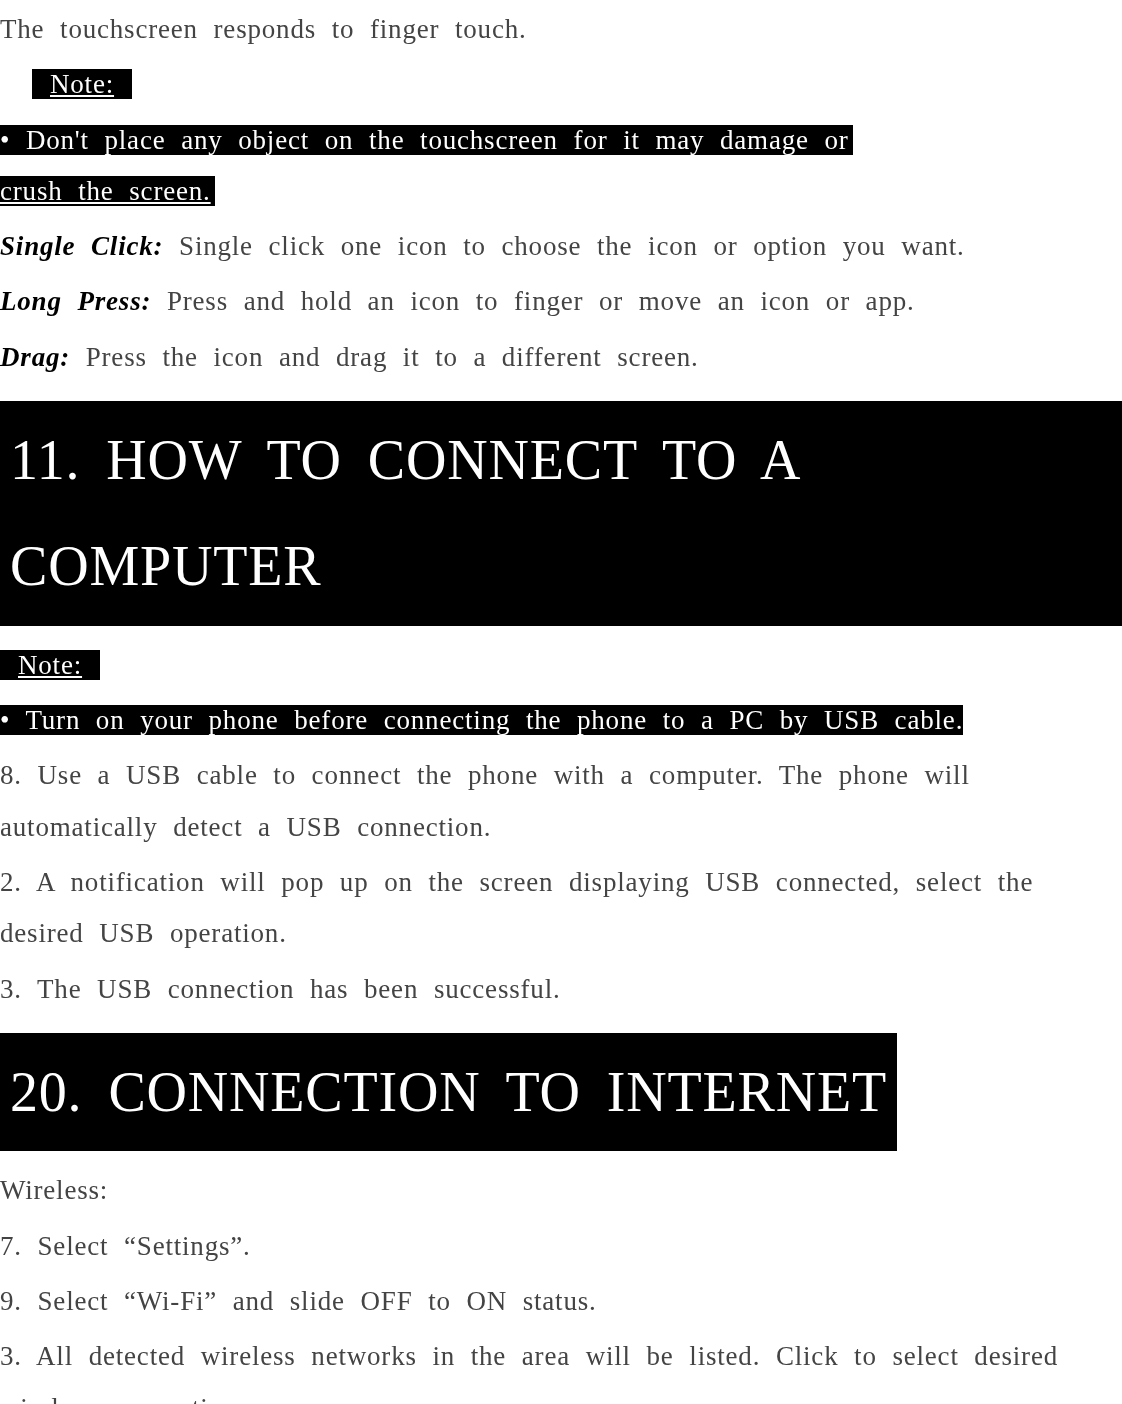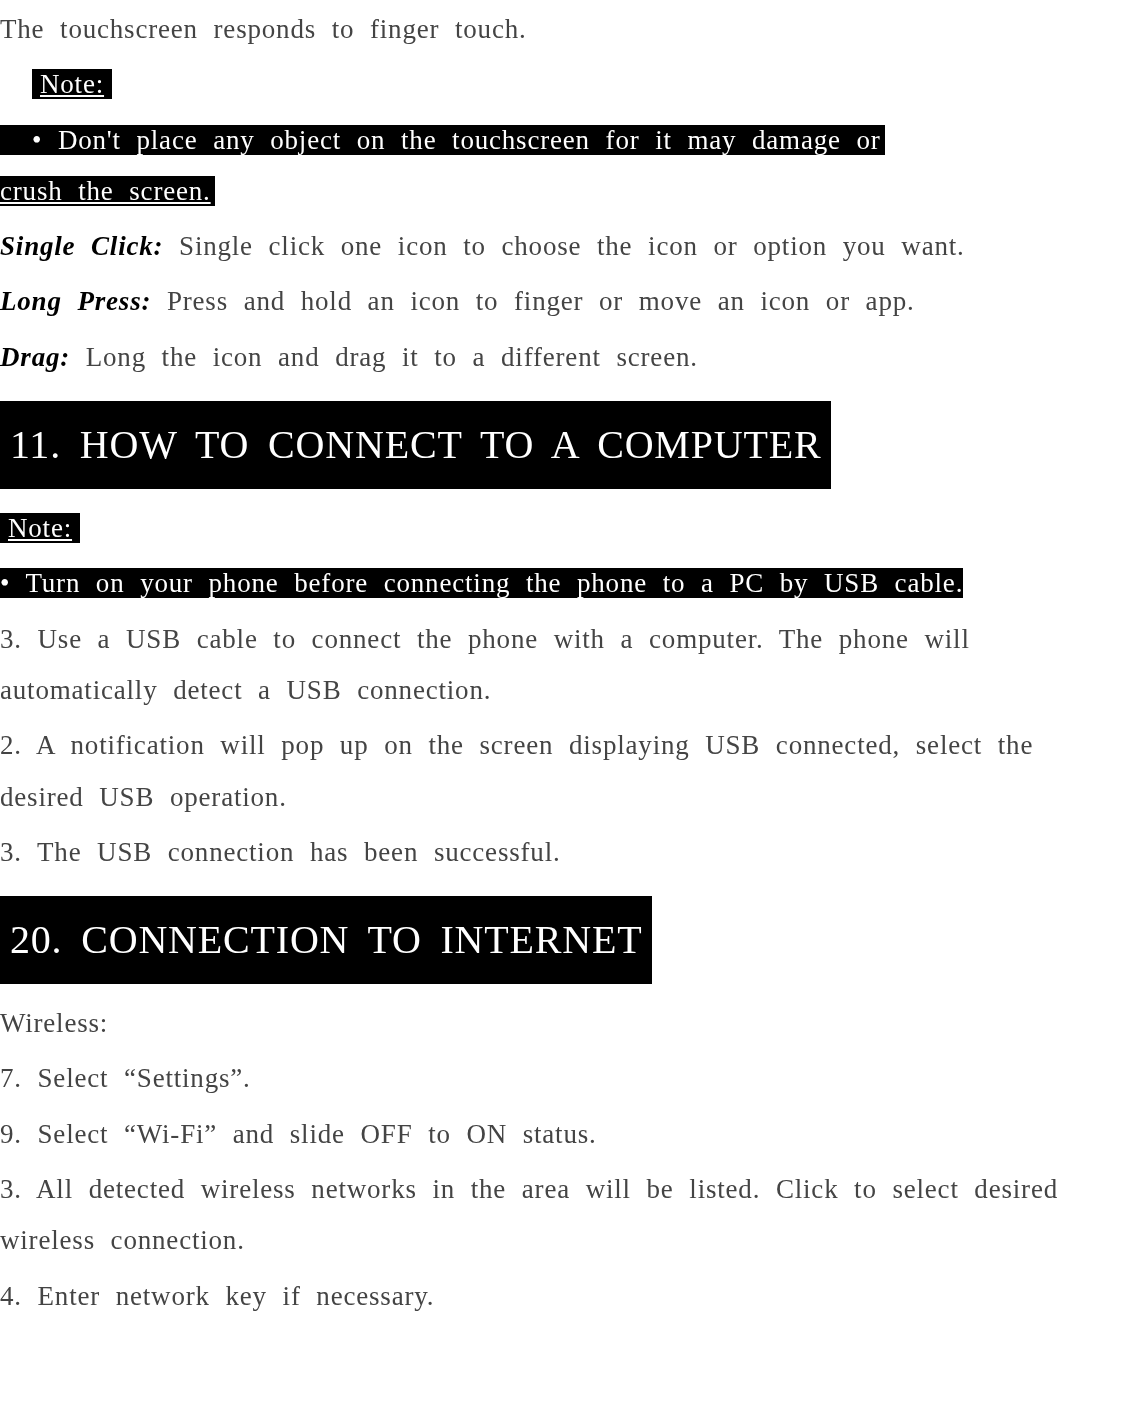--- a/index.html
+++ b/index.html
@@ -14,27 +14,27 @@
       width: 1122px;
     }
     .inv {
       background: #000;
       color: #fff;
     }
     .note-label {
       background: #000;
       color: #fff;
       text-decoration: underline;
-      padding: 0 8px;
+      padding: 0 18px;
     }
     .heading {
       display: inline-block;
       background: #000;
       color: #fff;
-      font-size: 40px;
+      font-size: 56px;
       padding: 6px 10px;
       margin: 14px 0 10px 0;
       word-spacing: 0.2em;
     }
     .bold {
       color: #000;
       font-weight: bold;
       font-style: italic;
     }
     .indent {
@@ -43,34 +43,34 @@
     p {
       margin: 4px 0;
     }
   </style>
 </head>
 <body>
 
 <p>The touchscreen responds to finger touch.</p>
 
 <p class="indent"><span class="note-label">Note:</span></p>
-<p><span class="inv" style="padding-left: 32px; padding-right: 4px; margin-top: 41px;">• Don't place any object on the touchscreen for it may damage or</span><br><span class="inv" style="padding-right: 4px; text-decoration: underline;">crush the screen.</span></p>
+<p><span class="inv" style="padding-right: 4px; margin-top: 41px;">• Don't place any object on the touchscreen for it may damage or</span><br><span class="inv" style="padding-right: 4px; text-decoration: underline;">crush the screen.</span></p>
 
 <p><span class="bold">Single Click:</span><span> Single click one icon to choose the icon or option you want.</span></p>
 
 <p><span class="bold">Long Press:</span><span> Press and hold an icon to finger or move an icon or app.</span></p>
 
-<p><span class="bold">Drag:</span><span> Long the icon and drag it to a different screen.</span></p>
+<p><span class="bold">Drag:</span><span> Press the icon and drag it to a different screen.</span></p>
 
 <div><span class="heading">11. HOW TO CONNECT TO A COMPUTER</span></div>
 
 <p><span class="note-label">Note:</span></p>
 <p><span class="inv">• Turn on your phone before connecting the phone to a PC by USB cable.</span></p>
 
-<p>3. Use a USB cable to connect the phone with a computer. The phone will automatically detect a USB connection.</p>
+<p>8. Use a USB cable to connect the phone with a computer. The phone will automatically detect a USB connection.</p>
 <p>2. A notification will pop up on the screen displaying USB connected, select the desired USB operation.</p>
 <p>3. The USB connection has been successful.</p>
 
 <div><span class="heading">20. CONNECTION TO INTERNET</span></div>
 
 <p>Wireless:</p>
 <p>7. Select “Settings”.</p>
 <p>9. Select “Wi-Fi” and slide OFF to ON status.</p>
 <p>3. All detected wireless networks in the area will be listed. Click to select desired  wireless connection.</p>
 <p>4. Enter network key if necessary.</p>

